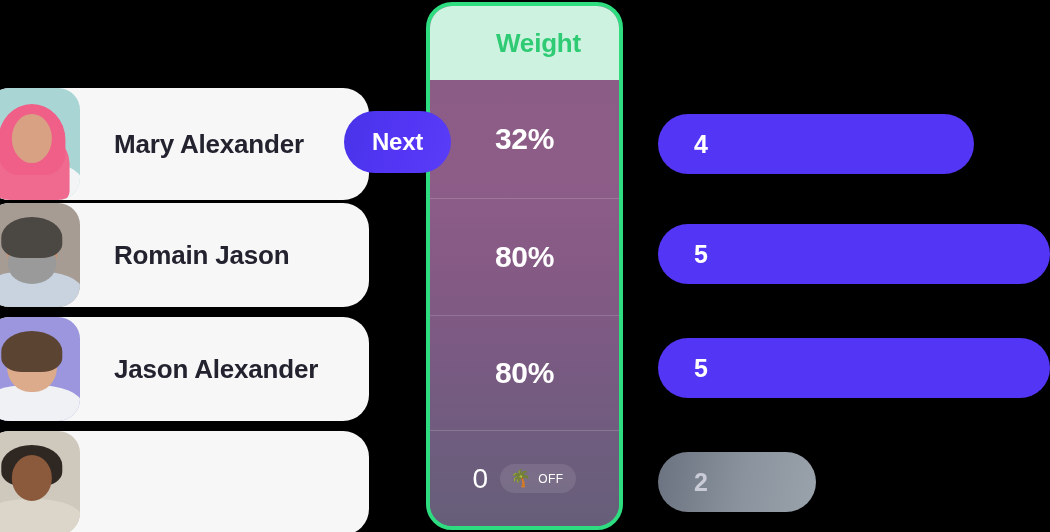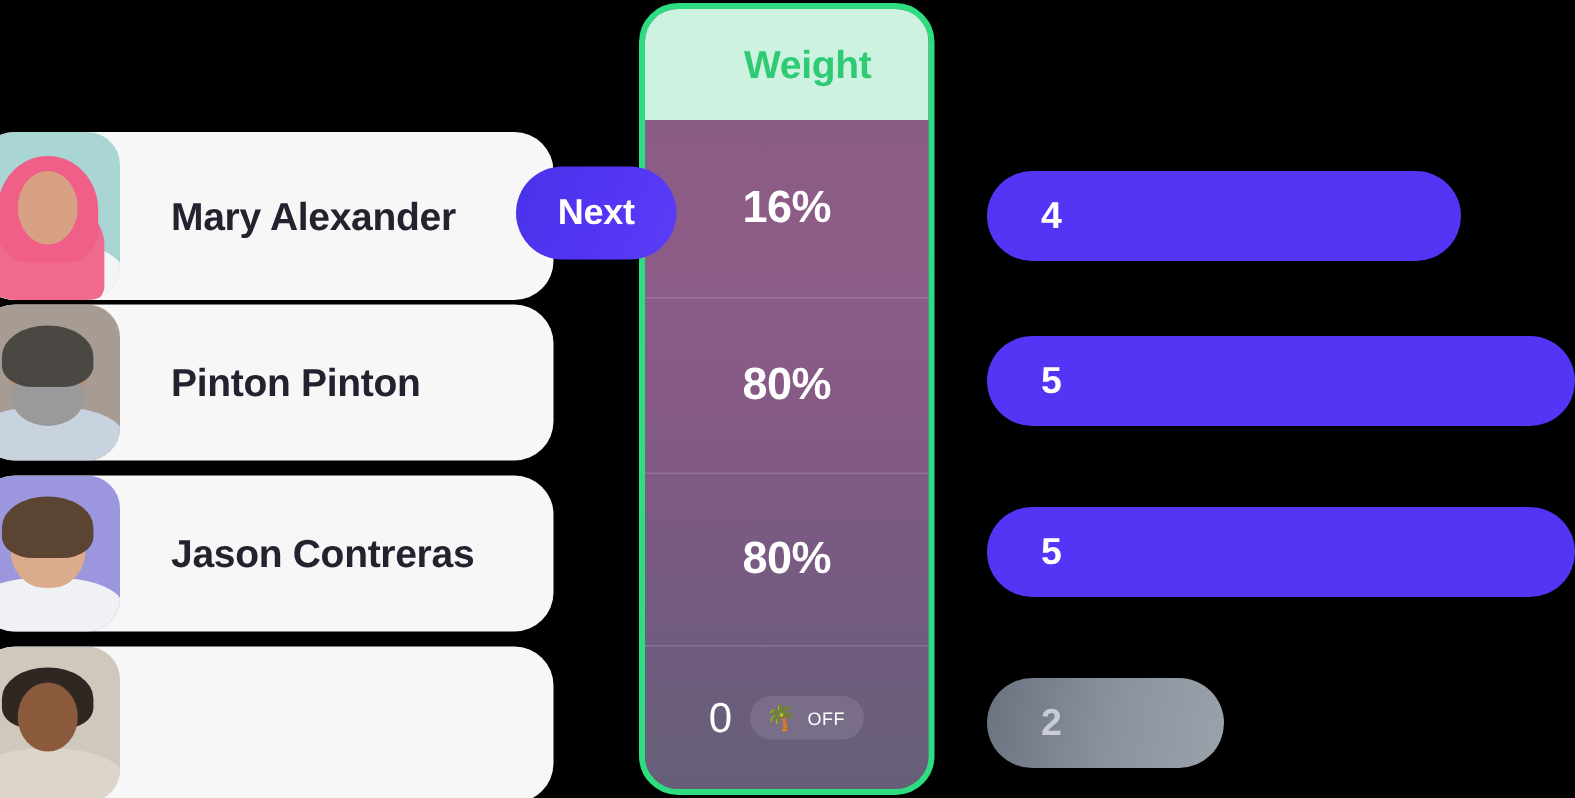--- a/index.html
+++ b/index.html
@@ -214,52 +214,52 @@
     </div>
 
     <div class="person-card r2">
       <div class="avatar">
         <div class="av-bg" style="background:#a79c93;"></div>
         <div class="av-shoulders" style="background:#c8d3df;"></div>
         <div class="av-head" style="background:#c98f6a;"></div>
         <div class="av-beard" style="background:#9a9a9a;"></div>
         <div class="av-hair" style="background:#4b4743;"></div>
       </div>
-      <div class="person-name">Pinton Pinton</div>
+      <div class="person-name">Romain Jason</div>
     </div>
 
     <div class="person-card r3">
       <div class="avatar">
         <div class="av-bg" style="background:#9b96dd;"></div>
         <div class="av-shoulders" style="background:#f0f1f4;"></div>
         <div class="av-head" style="background:#dbab8c;"></div>
         <div class="av-hair" style="background:#5c4433;"></div>
       </div>
-      <div class="person-name">Jason Contreras</div>
+      <div class="person-name">Jason Alexander</div>
     </div>
 
     <div class="person-card r4">
       <div class="avatar">
         <div class="av-bg" style="background:#cfc8bd;"></div>
         <div class="av-shoulders" style="background:#dcd6ca;"></div>
         <div class="av-hair" style="background:#2f2722;"></div>
         <div class="av-face-oval" style="background:#8b5a3c;"></div>
       </div>
     </div>
   </div>
 
   <button class="next-btn">Next</button>
 
   <div class="weight-col">
     <div class="weight-head">
       <span class="weight-head-label">Weight</span>
     </div>
     <div class="weight-body">
       <div class="weight-cell c1">
-        <span class="weight-val">16%</span>
+        <span class="weight-val">32%</span>
       </div>
       <div class="weight-cell c2">
         <span class="weight-val">80%</span>
       </div>
       <div class="weight-cell c3">
         <span class="weight-val">80%</span>
       </div>
       <div class="weight-cell c4">
         <span class="zero-row">
           <span class="zero-val">0</span>

